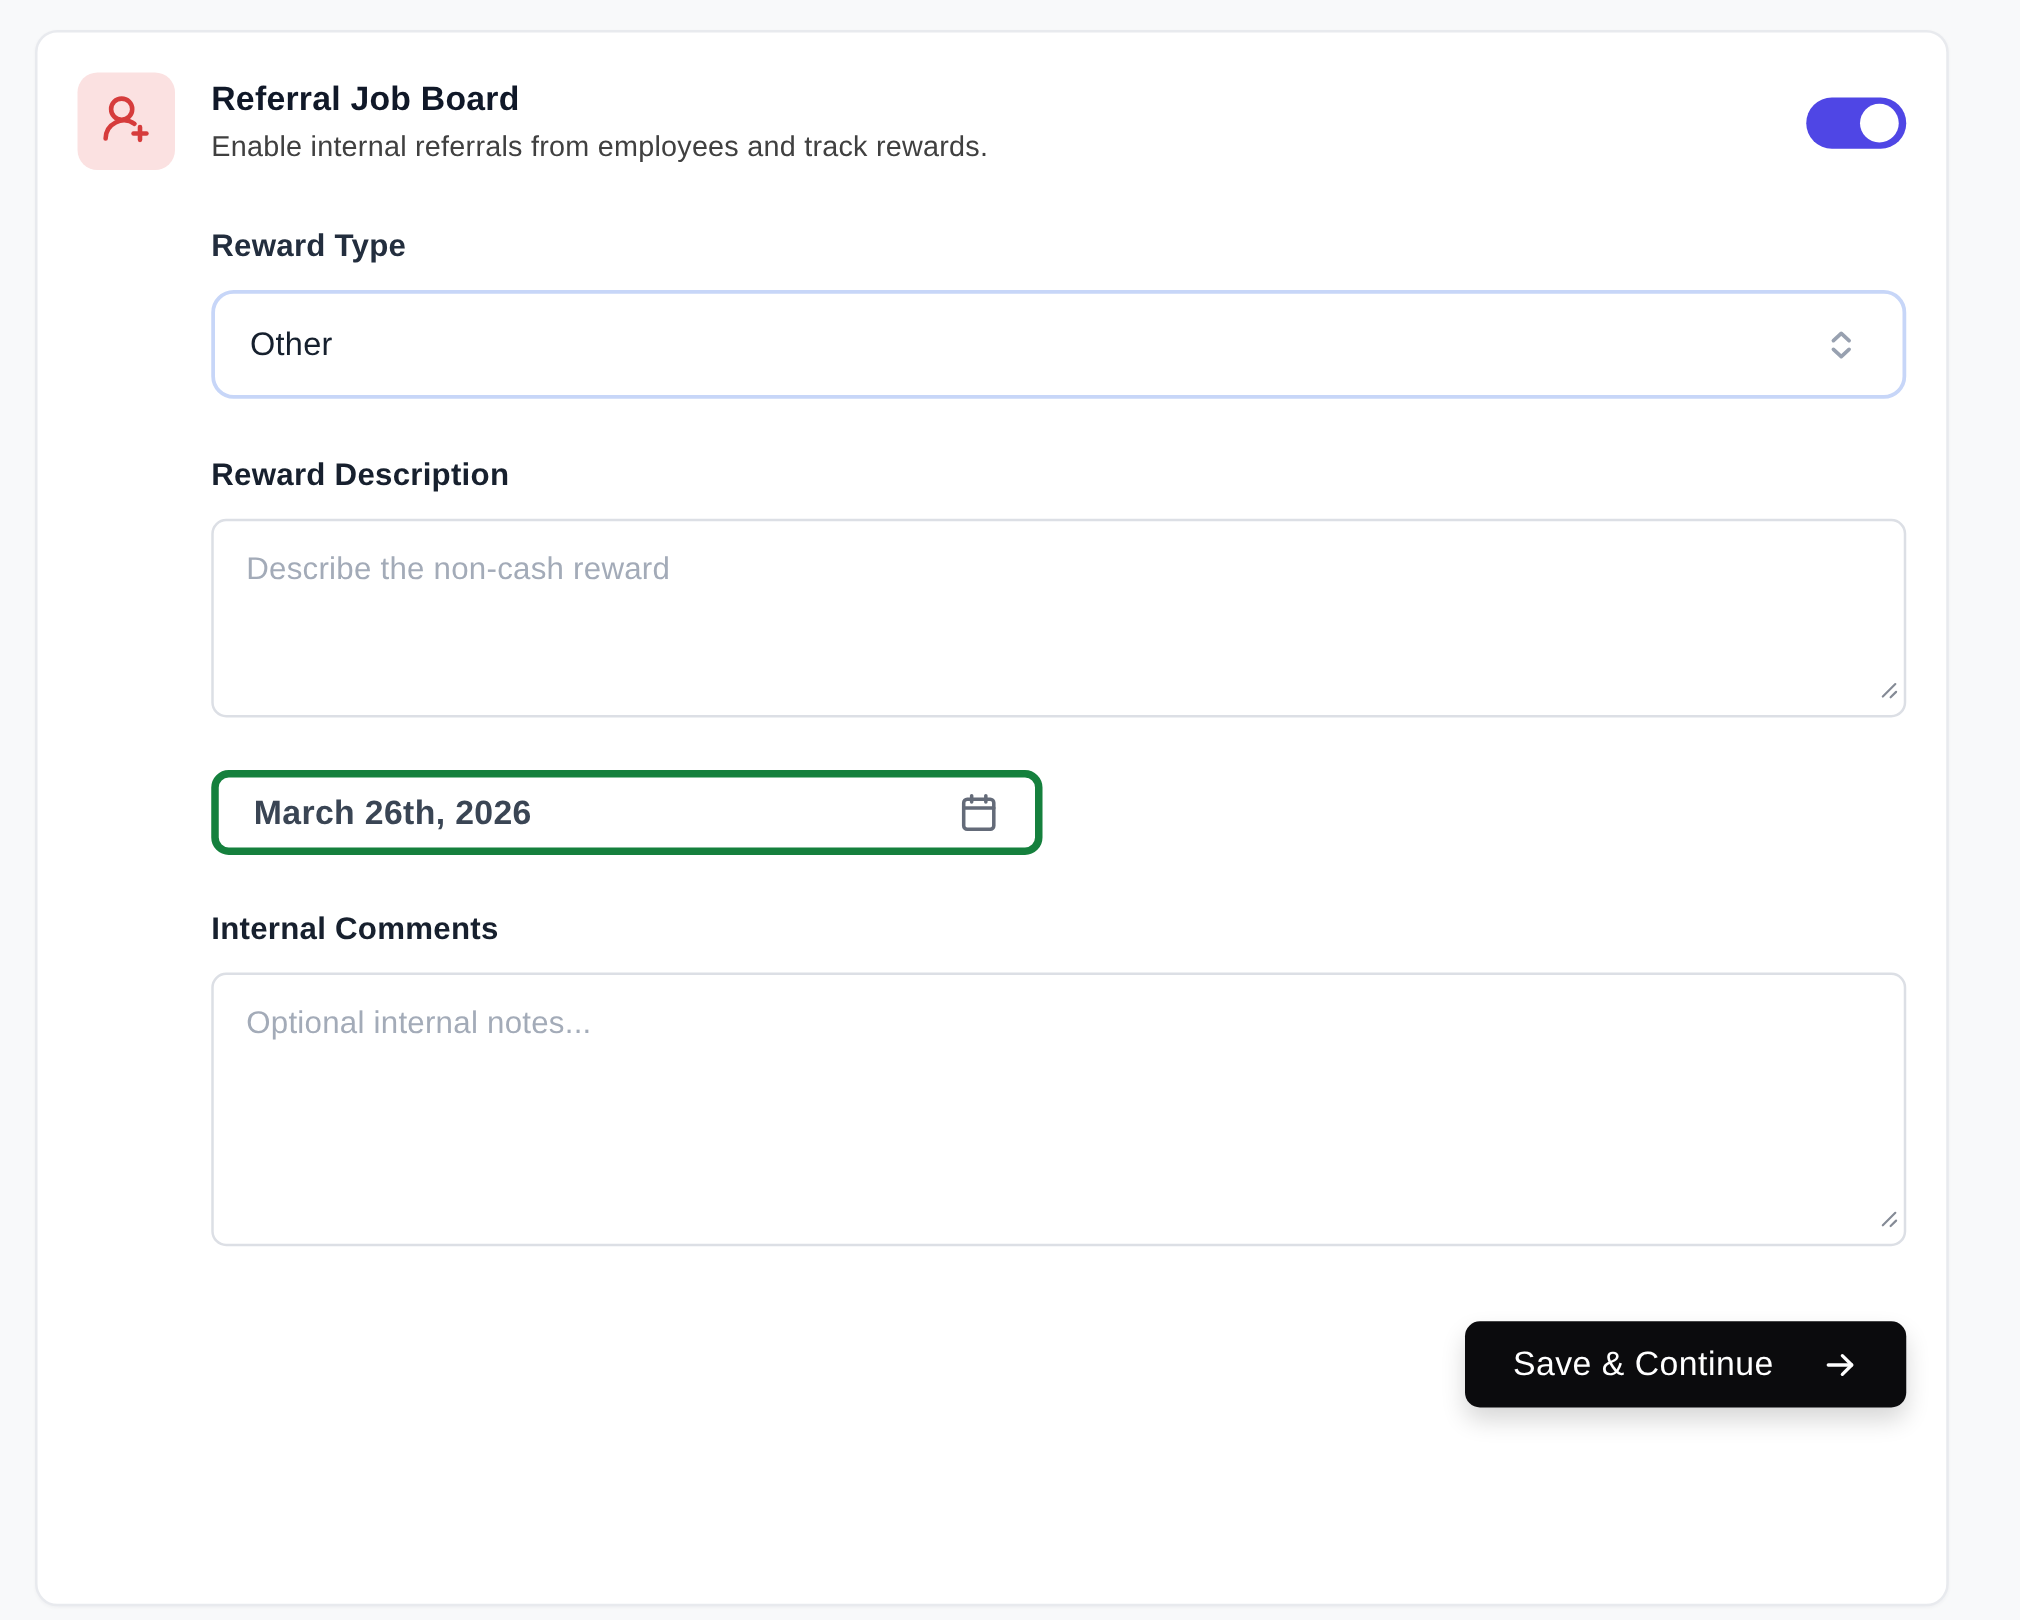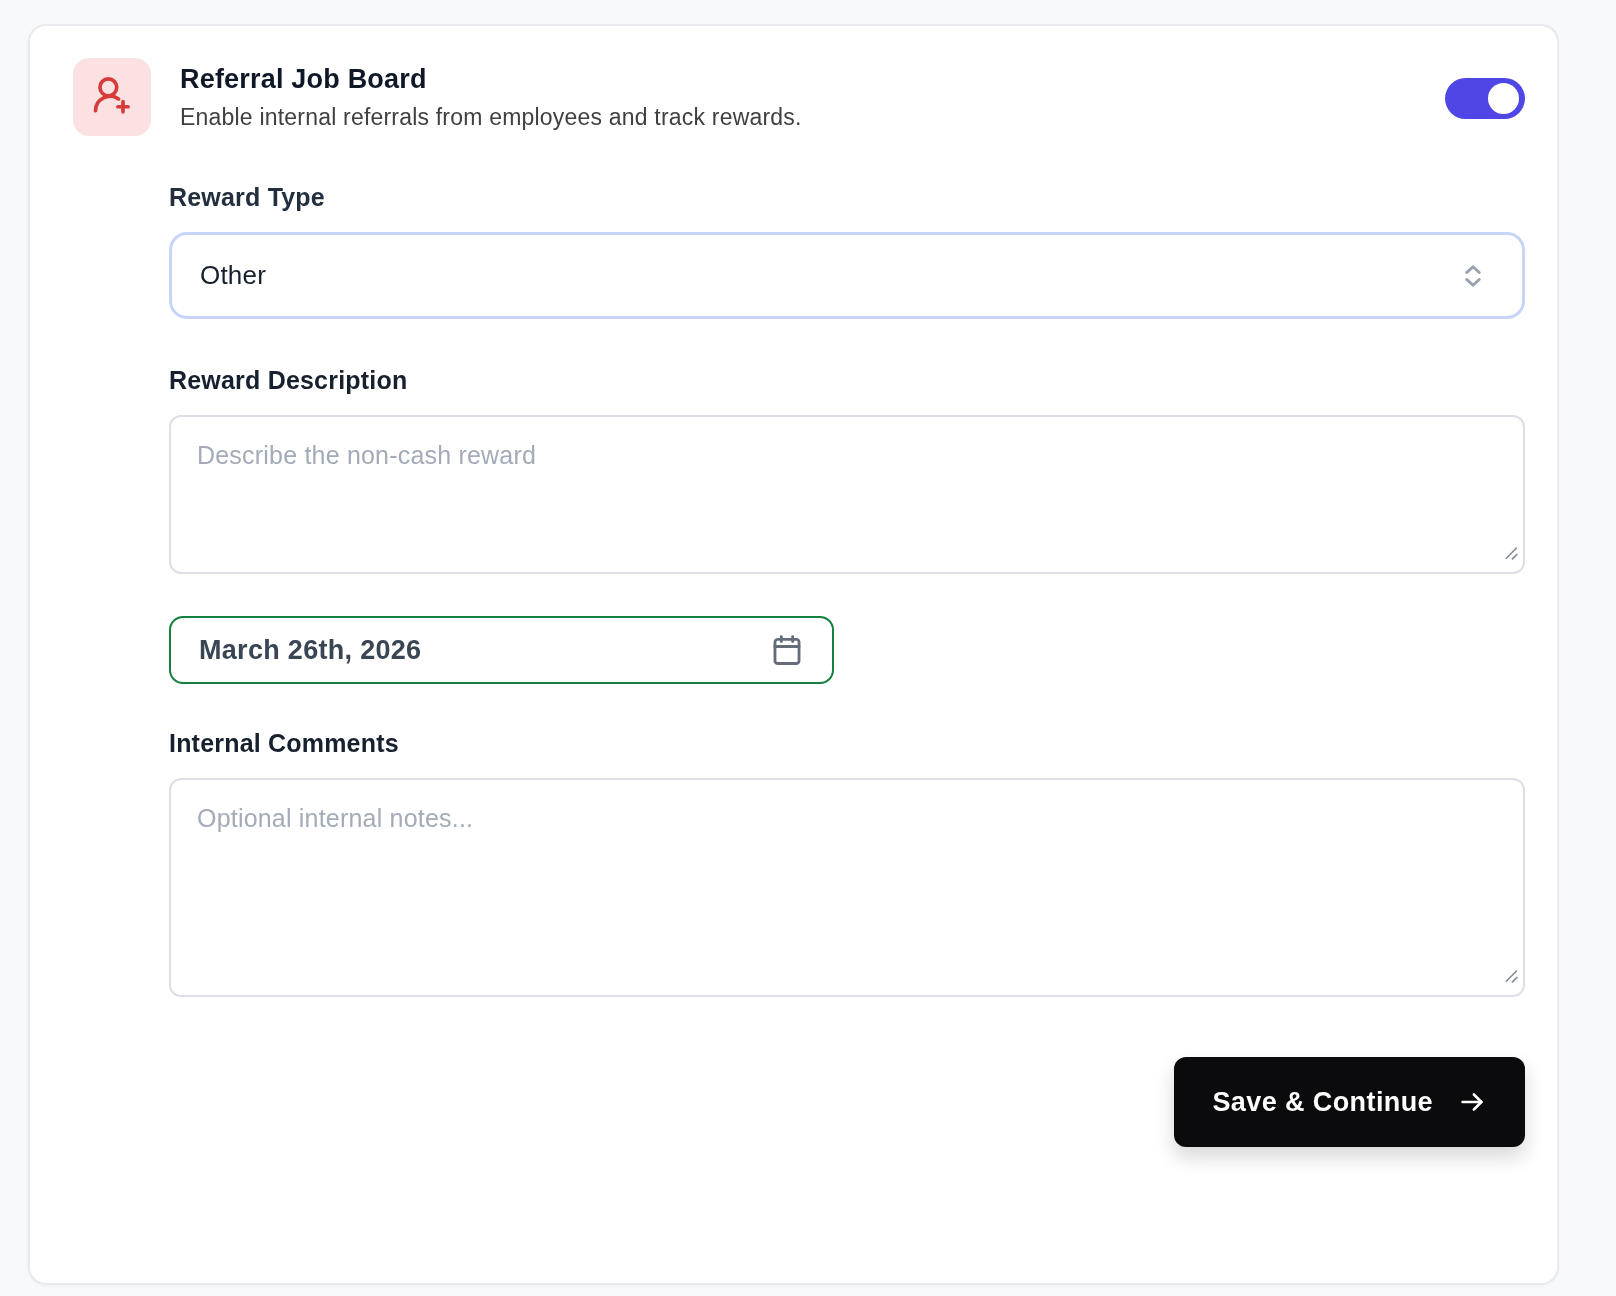--- a/index.html
+++ b/index.html
@@ -12,21 +12,21 @@
   .card {
     position: absolute;
     left: 28px; top: 24px;
     width: 1531px; height: 1261px;
     background: #ffffff;
     border: 2px solid #e8eaee;
     border-radius: 18px;
     box-shadow: 0 1px 3px rgba(16,24,40,0.04);
     padding: 32px;
   }
-  .header { display: flex; align-items: flex-start; margin-left: 11px; }
+  .header { display: flex; align-items: flex-start; }
   .icon-box {
     width: 78px; height: 78px;
     border-radius: 16px;
     background: #fbe1e1;
     display: flex; align-items: center; justify-content: center;
     flex: 0 0 auto;
   }
   .header-text { margin-left: 29px; padding-top: 5px; }
   .title {
     font-size: 27px; font-weight: 700; color: #101828;
@@ -86,50 +86,49 @@
     resize: none;
     outline: none;
   }
   textarea::placeholder { color: #a3abb8; letter-spacing: 0.2px; }
   .ta-1 { height: 159px; }
   .ta-2 { height: 219px; }
   .resize-handle { position: absolute; right: 5px; bottom: 8px; }
   .label-deadline { margin-bottom: 16px; }
   .date-input {
     width: 665px; height: 68px;
-    border: 2px solid #15803d;
+    border: 6px solid #15803d;
     border-radius: 14px;
     background: #ffffff;
     display: flex; align-items: center;
     padding: 0 28px;
     margin-bottom: 42px;
     cursor: pointer;
     position: relative;
   }
   .date-value {
     font-size: 27px; font-weight: 700; color: #3a4554; letter-spacing: 0.3px;
     border: none; outline: none; background: transparent; width: 520px;
     font-family: "Liberation Sans", sans-serif;
   }
   .date-cal-icon { position: absolute; right: 28px; top: 50%; transform: translateY(-50%); display: flex; }
   .actions { display: flex; justify-content: flex-end; }
   .save-btn {
-    height: 90px;
+    height: 69px;
     padding: 0 38px;
     background: #0b0b0d;
     color: #ffffff;
     border: none;
     border-radius: 12px;
     font-family: "Liberation Sans", sans-serif;
     font-size: 27px;
     letter-spacing: 0.4px;
-    display: inline-flex; align-items: center; gap: 24px;
+    display: inline-flex; align-items: center; gap: 38px;
     cursor: pointer;
     box-shadow: 0 10px 20px rgba(0,0,0,0.16);
-    font-weight: bold;
   }
 </style>
 </head>
 <body>
 
 <div class="card">
 
   <div class="header">
     <div class="icon-box">
       <span>

